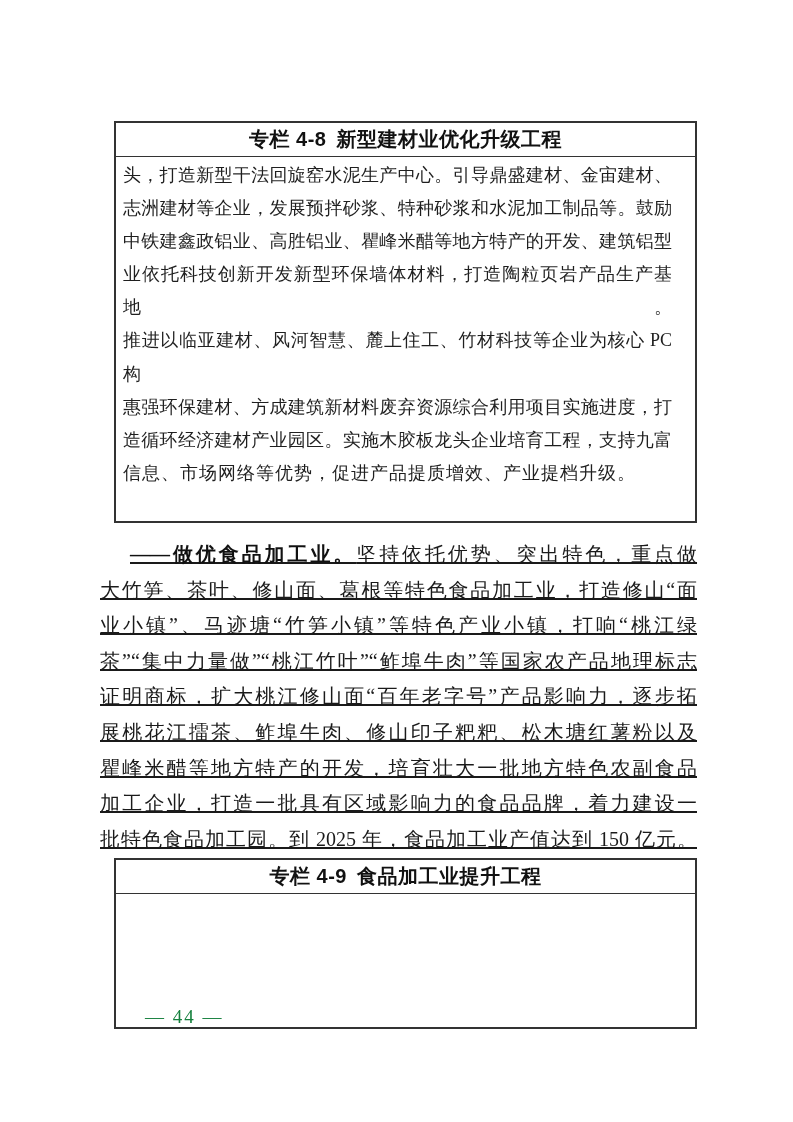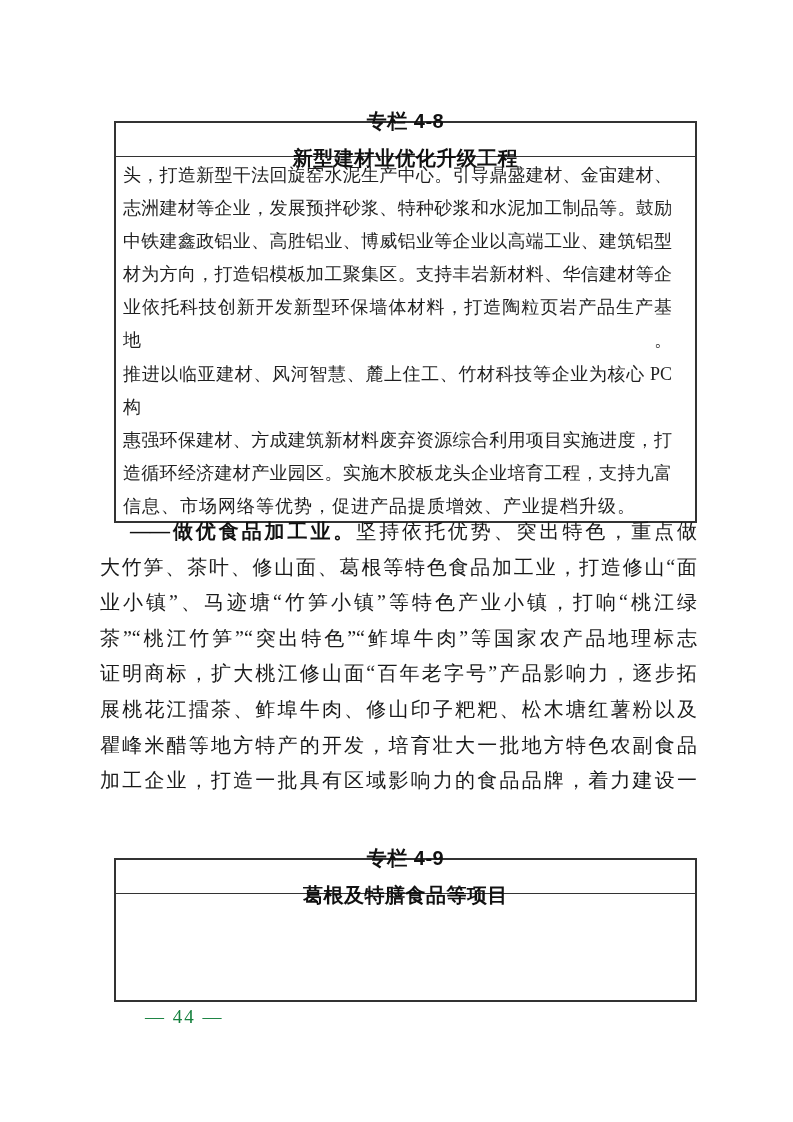--- a/index.html
+++ b/index.html
@@ -20,36 +20,35 @@
   
   .column-box {
     position: absolute;
     left: 114px;
     width: 583px;
     box-sizing: border-box;
     border: 2px solid #333333;
     background: #ffffff;
   }
   .box-4-8 { top: 121px; height: 402px; }
-  .box-4-9 { top: 858px; height: 144px; }
+  .box-4-9 { top: 858px; height: 171px; }
 
   .box-title {
     height: 34px;
     box-sizing: border-box;
     border-bottom: 1.5px solid #333333;
     display: flex;
     align-items: center;
     justify-content: center;
     gap: 10px;
     font-family: "Liberation Sans", "DejaVu Sans", sans-serif;
     font-weight: bold;
     font-size: 20px;
     letter-spacing: 0.5px;
     color: #111111;
-    flex-direction: column;
   }
 
   .box-body {
     padding: 2px 23px 0 7px;
   }
   .box-line {
     font-size: 18px;
     line-height: 33.1px;
     text-align: justify;
     text-align-last: justify;
@@ -62,22 +61,23 @@
     letter-spacing: 1px;
   }
   .box-line.indent-first {
     text-indent: 30px;
   }
 
   
   .main-paragraph {
     position: absolute;
     left: 100px;
-    top: 514px;
+    top: 537px;
     width: 597px;
+    text-decoration: underline;
   }
   .para-line {
     font-size: 20px;
     line-height: 35.6px;
     text-align: justify;
     text-align-last: justify;
     text-justify: inter-character;
     color: #1a1a1a;
   }
   .para-line.first {
@@ -104,45 +104,45 @@
 <div class="page">
 
   <div class="column-box box-4-8">
     <div class="box-title">
       <span>专栏 4-8</span>
       <span>新型建材业优化升级工程</span>
     </div>
     <div class="box-body">
       <div class="box-line">头，打造新型干法回旋窑水泥生产中心。引导鼎盛建材、金宙建材、</div>
       <div class="box-line">志洲建材等企业，发展预拌砂浆、特种砂浆和水泥加工制品等。鼓励</div>
-      <div class="box-line">中铁建鑫政铝业、高胜铝业、博威铝业等企业以高端工业、建筑铝型</div>
-      <div class="box-line">材为方向，打造铝模板加工聚集区。支持丰岩新材料、华信建材等企</div>
+      <div class="box-line">中铁建鑫政铝业、高胜铝业、瞿峰米醋等地方特产的开发、建筑铝型</div>
       <div class="box-line">业依托科技创新开发新型环保墙体材料，打造陶粒页岩产品生产基地。</div>
       <div class="box-line">推进以临亚建材、风河智慧、麓上住工、竹材科技等企业为核心 PC 构</div>
       <div class="box-line">惠强环保建材、方成建筑新材料废弃资源综合利用项目实施进度，打</div>
       <div class="box-line">造循环经济建材产业园区。实施木胶板龙头企业培育工程，支持九富</div>
       <div class="box-line last-short">信息、市场网络等优势，促进产品提质增效、产业提档升级。</div>
     </div>
   </div>
 
   <div class="main-paragraph">
     <div class="para-line first">
       <span class="para-lead">——做优食品加工业。</span><span>坚持依托优势、突出特色，重点做</span>
     </div>
     <div class="para-line">大竹笋、茶叶、修山面、葛根等特色食品加工业，打造修山“面</div>
     <div class="para-line">业小镇”、马迹塘“竹笋小镇”等特色产业小镇，打响“桃江绿</div>
-    <div class="para-line">茶”“桃江竹笋”“突出特色”“鲊埠牛肉”等国家农产品地理标志</div>
+    <div class="para-line">茶”“集中力量做”“桃江竹叶”“鲊埠牛肉”等国家农产品地理标志</div>
     <div class="para-line">证明商标，扩大桃江修山面“百年老字号”产品影响力，逐步拓</div>
     <div class="para-line">展桃花江擂茶、鲊埠牛肉、修山印子粑粑、松木塘红薯粉以及</div>
     <div class="para-line">瞿峰米醋等地方特产的开发，培育壮大一批地方特色农副食品</div>
     <div class="para-line">加工企业，打造一批具有区域影响力的食品品牌，着力建设一</div>
+    <div class="para-line">批特色食品加工园。到 2025 年，食品加工业产值达到 150 亿元。</div>
   </div>
 
   <div class="column-box box-4-9">
     <div class="box-title">
       <span>专栏 4-9</span>
-      <span>葛根及特膳食品等项目</span>
+      <span>食品加工业提升工程</span>
     </div>
   </div>
 
   <div class="page-number">— 44 —</div>
 
 </div>
 
 </body></html>

